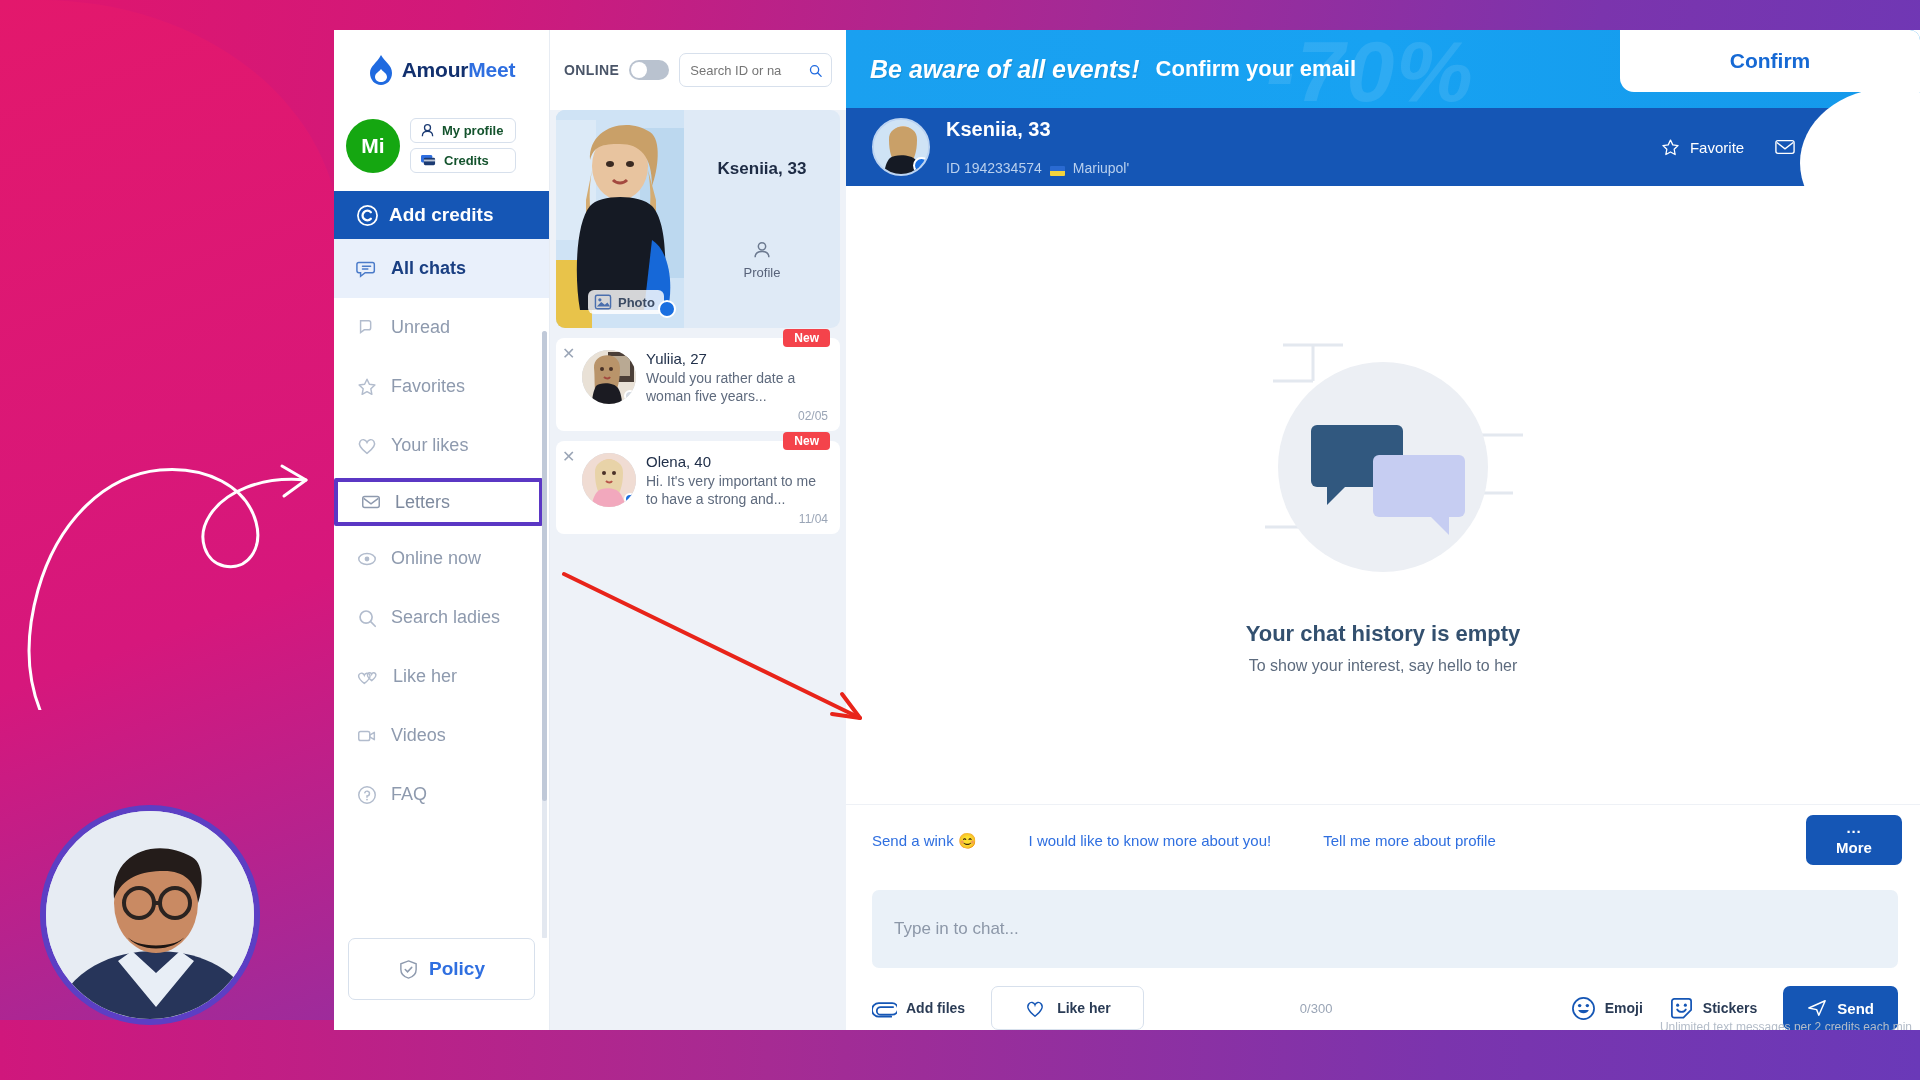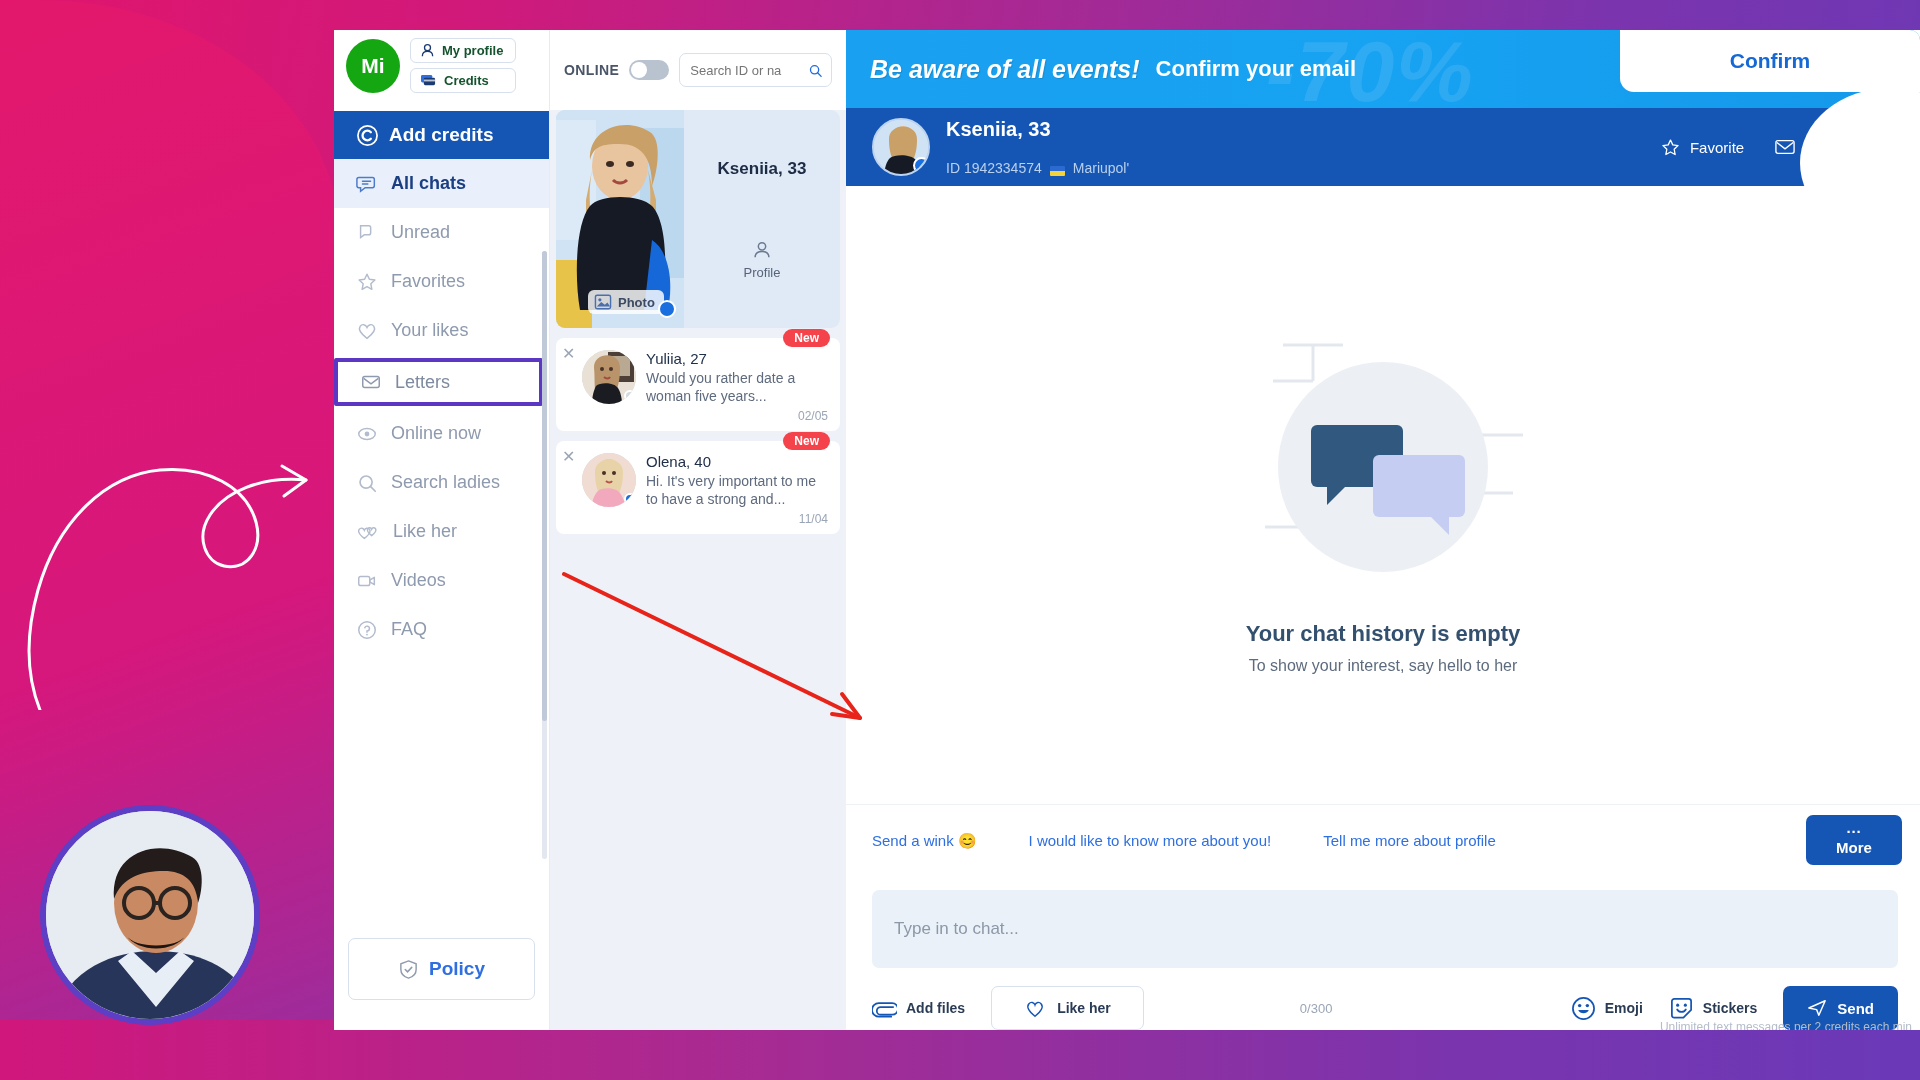--- a/index.html
+++ b/index.html
@@ -79,21 +79,21 @@
   #add-credits {
     margin: 8px 0 0 0; height: 48px;
     background: #1556b5; color: #fff;
     display: flex; align-items: center; gap: 10px;
     padding-left: 22px; font-size: 19px; font-weight: bold;
   }
 
   #nav-list { flex: 1; overflow: hidden; position: relative; }
   .nav-item {
     display: flex; align-items: center; gap: 13px;
-    height: 49px; padding-left: 22px;
+    height: 59px; padding-left: 22px;
     font-size: 18px; color: #8e9aae;
   }
   .nav-item.active-chats { background: #e9f0fb; color: #1a3f82; font-weight: bold; }
   .nav-item.highlight {
     border: 4px solid #5b37c4; background: #fff;
     color: #7e8a9e; margin: 3px 6px 3px 0; height: 48px; border-radius: 2px;
   }
 
   #scroll-track {
     position: absolute; right: 2px; top: 92px; width: 5px; height: 608px;
@@ -157,21 +157,21 @@
   }
 
   .chat-row {
     background: #fff; border-radius: 8px; margin-top: 10px;
     display: flex; gap: 10px; padding: 12px 12px 8px 8px; position: relative;
   }
   .chat-close { position: absolute; left: 6px; top: 8px; font-size: 16px; color: #9aa5b6; line-height: 1; }
   .chat-new-badge {
     position: absolute; right: 10px; top: -9px;
     background: #f4434b; color: #fff; font-size: 12px; font-weight: bold;
-    border-radius: 9px; padding: 2px 11px;
+    border-radius: 4px; padding: 2px 11px;
   }
   .chat-avatar { width: 54px; height: 54px; border-radius: 50%; margin-left: 18px; flex: 0 0 54px; position: relative; overflow: hidden; background:#cbd3de; }
   .chat-dot { position: absolute; right: 0; bottom: 2px; width: 12px; height: 12px; border-radius: 50%; border: 2px solid #fff; }
   .chat-dot.offline { background: #d4dae3; }
   .chat-dot.online { background: #1a6fe0; }
   .chat-body { flex: 1; min-width: 0; }
   .chat-name { font-size: 15px; font-weight: normal; color: #21304a; margin-bottom: 3px; }
   .chat-snippet { font-size: 14px; color: #5e6a7d; line-height: 1.25; }
   .chat-time { text-align: right; font-size: 12px; color: #9aa5b6; margin-top: 4px; }
 
@@ -289,20 +289,29 @@
       <circle cx="129" cy="92" r="15" fill="none" stroke="#2a2320" stroke-width="4"></circle>
       <path d="M108 92 L114 92" stroke="#2a2320" stroke-width="4"></path>
     </svg>
   </div>
 </div>
 
 <div id="app-window">
 
   <div id="sidebar">
 
+    <div id="brand">
+      <svg width="26" height="30" viewBox="0 0 26 30">
+        <path d="M13 0 C17 7 24 10 24 18 C24 25 19 30 13 30 C7 30 2 25 2 18 C2 11 9 8 13 0 Z" fill="#1f6ae0"></path>
+        <path d="M13 14 C15 17 19 18 19 22 C19 25 16 27 13 27 C10 27 7 25 7 22 C7 18 11 17 13 14 Z" fill="#ffffff"></path>
+      </svg>
+      <div id="brand-text">
+        <span>Amour</span><span class="meet">Meet</span>
+      </div>
+    </div>
 
     <div id="account-row">
       <div id="avatar-initials">Mi</div>
       <div class="acct-btns">
         <div class="acct-btn">
           <svg width="15" height="15" viewBox="0 0 16 16">
             <circle cx="8" cy="5" r="3.2" fill="none" stroke="#1b3a72" stroke-width="1.4"></circle>
             <path d="M2.5 14 C2.5 10.4 5 9 8 9 C11 9 13.5 10.4 13.5 14" fill="none" stroke="#1b3a72" stroke-width="1.4"></path>
           </svg>
           <span>My profile</span>

